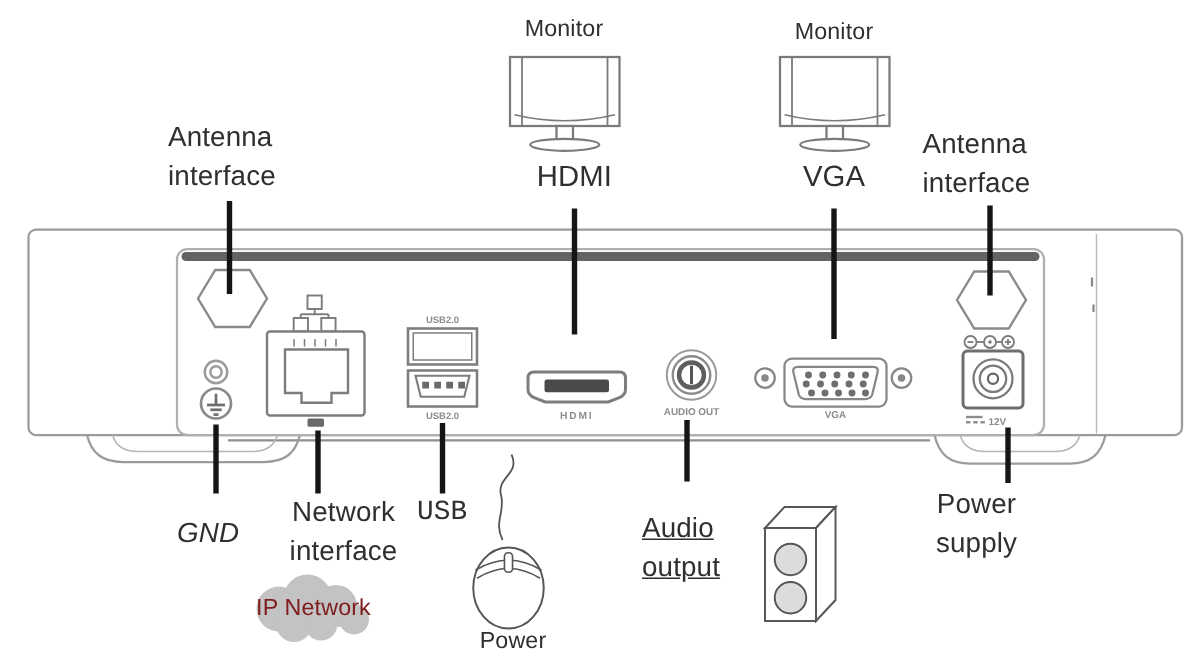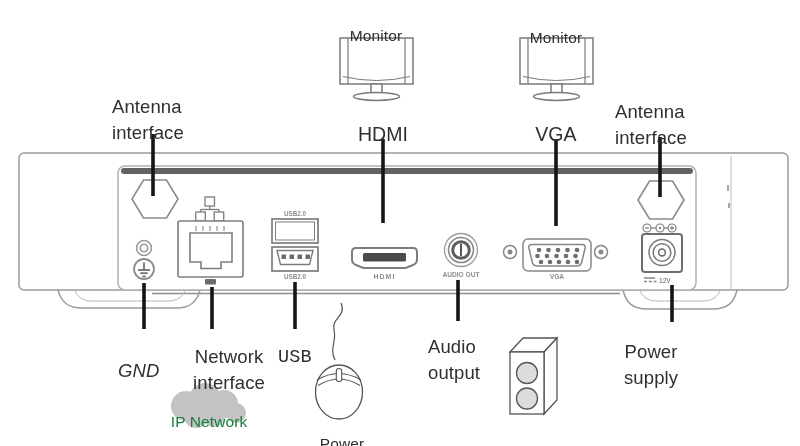--- a/index.html
+++ b/index.html
@@ -3,21 +3,21 @@
 <meta charset="utf-8">
 <style>
   html,body { margin:0; padding:0; background:#ffffff; }
   .stage {
     position:relative; width:800px; height:446px; background:#ffffff;
     font-family:"Liberation Sans", sans-serif; overflow:hidden;
   }
   .stage svg { position:absolute; left:0; top:0; }
   .lbl {
     position:absolute; color:#2f2f2f; font-size:18.5px; line-height:1.38;
-    white-space:pre-line; letter-spacing:0.1px;margin-top:16px;
+    white-space:pre-line; letter-spacing:0.1px;
   }
   .lbl.center { text-align:center; }
   .lbl.small  { font-size:15.5px; }
   .lbl.big    { font-size:19.5px; }
   svg text {
     font-family:"Liberation Sans", sans-serif; font-weight:bold;
     fill:#8d8d8d;
   }
 </style>
 </head>
@@ -242,26 +242,26 @@
   <div class="lbl big center" style="left:510px; top:105px; width:92px;">VGA</div>
 
   <div class="lbl" style="left:615px; top:83px;">Antenna
 interface</div>
 
   <div class="lbl" style="left:118px; top:342px;font-style:italic;">GND</div>
 
   <div class="lbl center" style="left:178px; top:328px; width:102px;">Network
 interface</div>
 
-  <div class="lbl small center" style="left:160px; top:395px; width:98px; color:#15803d;">IP Network</div>
+  <div class="lbl small center" style="left:160px; top:395px; width:98px; color:#7f1d1d;">IP Network</div>
 
   <div class="lbl" style="left:278px; top:329px;font-family:Liberation Mono, monospace;">USB</div>
 
   <div class="lbl small center" style="left:310px; top:417px; width:64px;">Power</div>
 
-  <div class="lbl" style="left:428px; top:318px;">Audio
+  <div class="lbl" style="left:428px; top:339px;text-decoration:underline;">Audio
 output</div>
 
 
   <div class="lbl" style="left:624px; top:323px;text-align:center;">Power
 supply</div>
 
 </div>
 
 </body></html>

